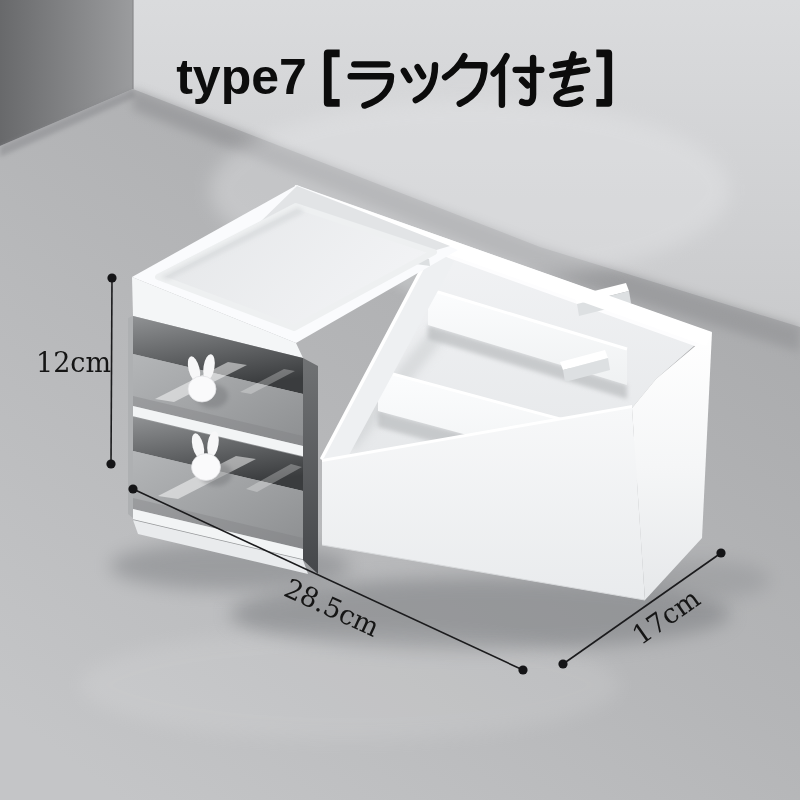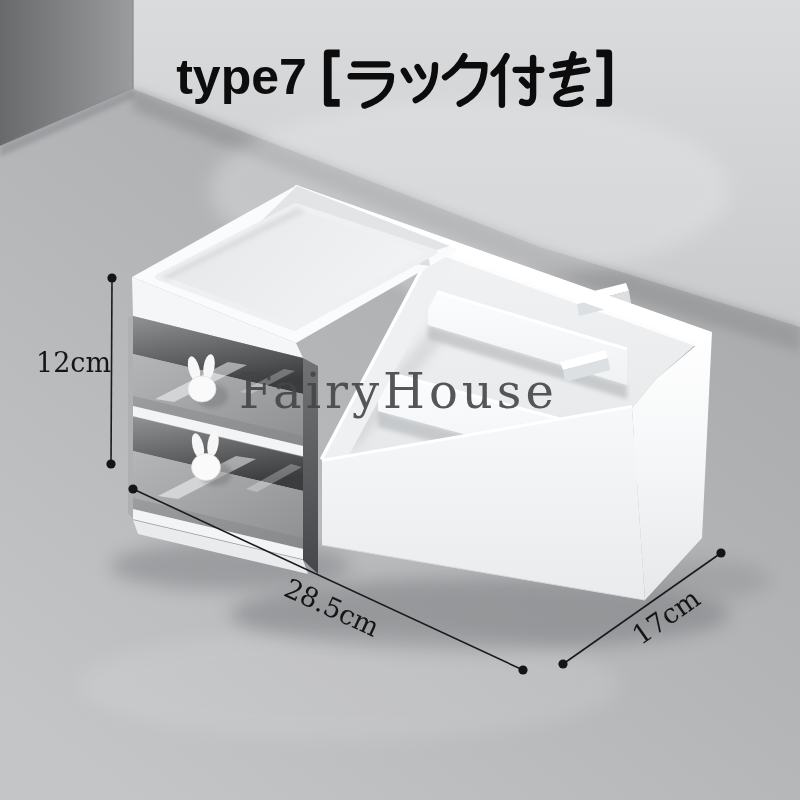--- a/index.html
+++ b/index.html
@@ -227,18 +227,17 @@
         <path d="M266,21 L296,16"></path>
         <path d="M262,32 L300,26"></path>
         <path d="M285,9 L275,43"></path>
         <path d="M293,46 C273,48 264,53 267,59 C270,65 286,64 292,59"></path>
         <path d="M310,8 H323 V62 H310" stroke-width="8.5" stroke-linecap="butt"></path>
       </g>
     </svg>
     <span class="sr">type7【ラック付き】</span>
   </div>
 
-  <div class="watermark">FairyHouse</div>
 
   <div class="dim dim-h">12cm</div>
   <div class="dim dim-w">28.5cm</div>
   <div class="dim dim-d">17cm</div>
 </div>
 
 </body></html>

